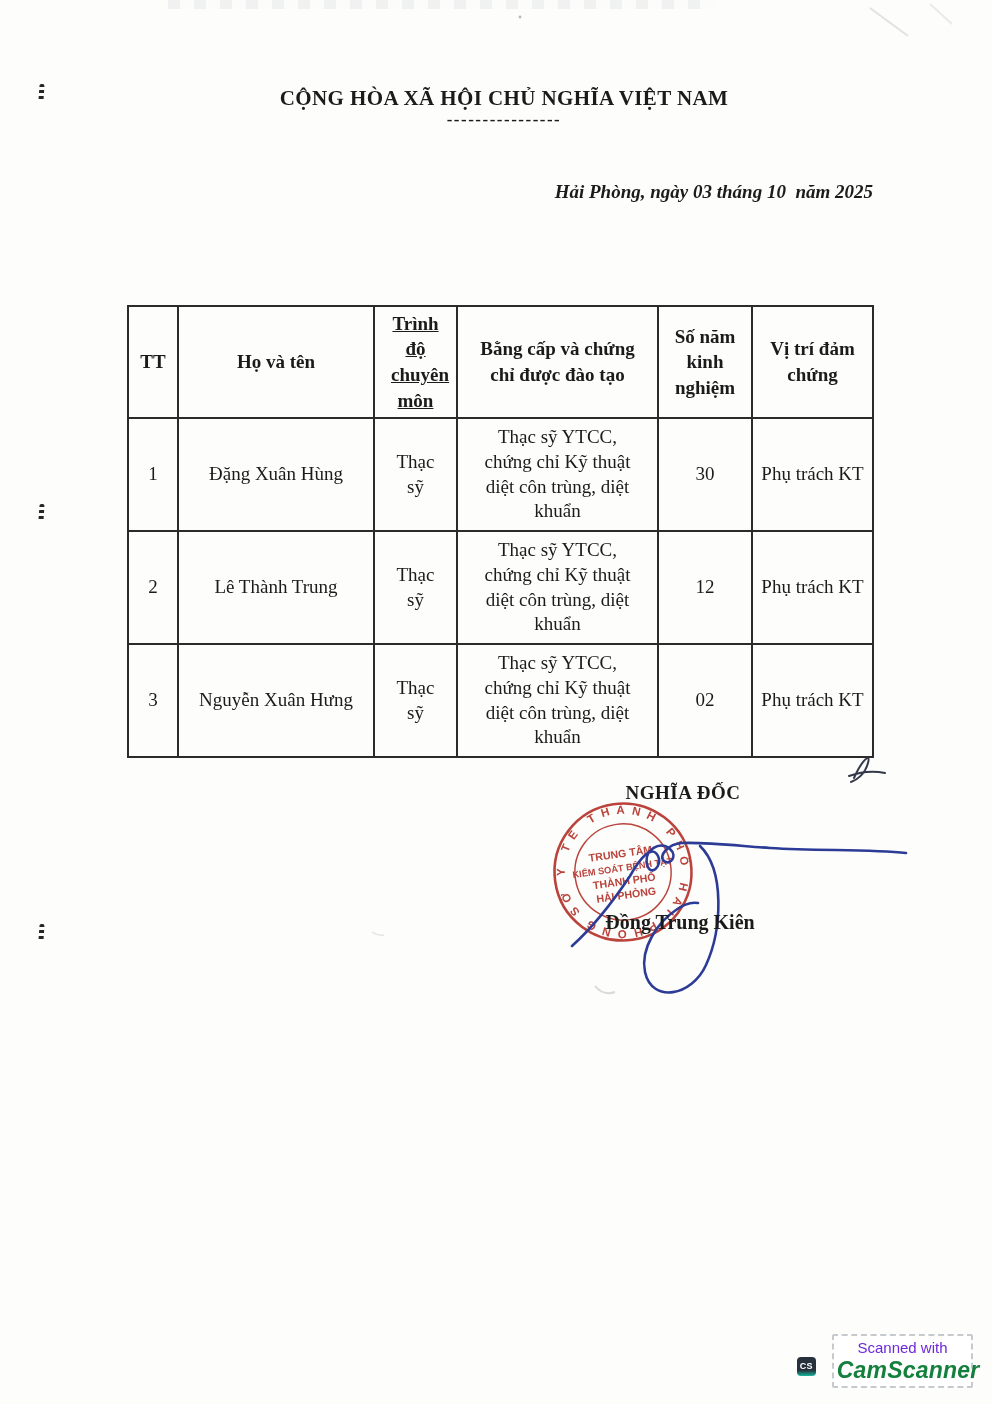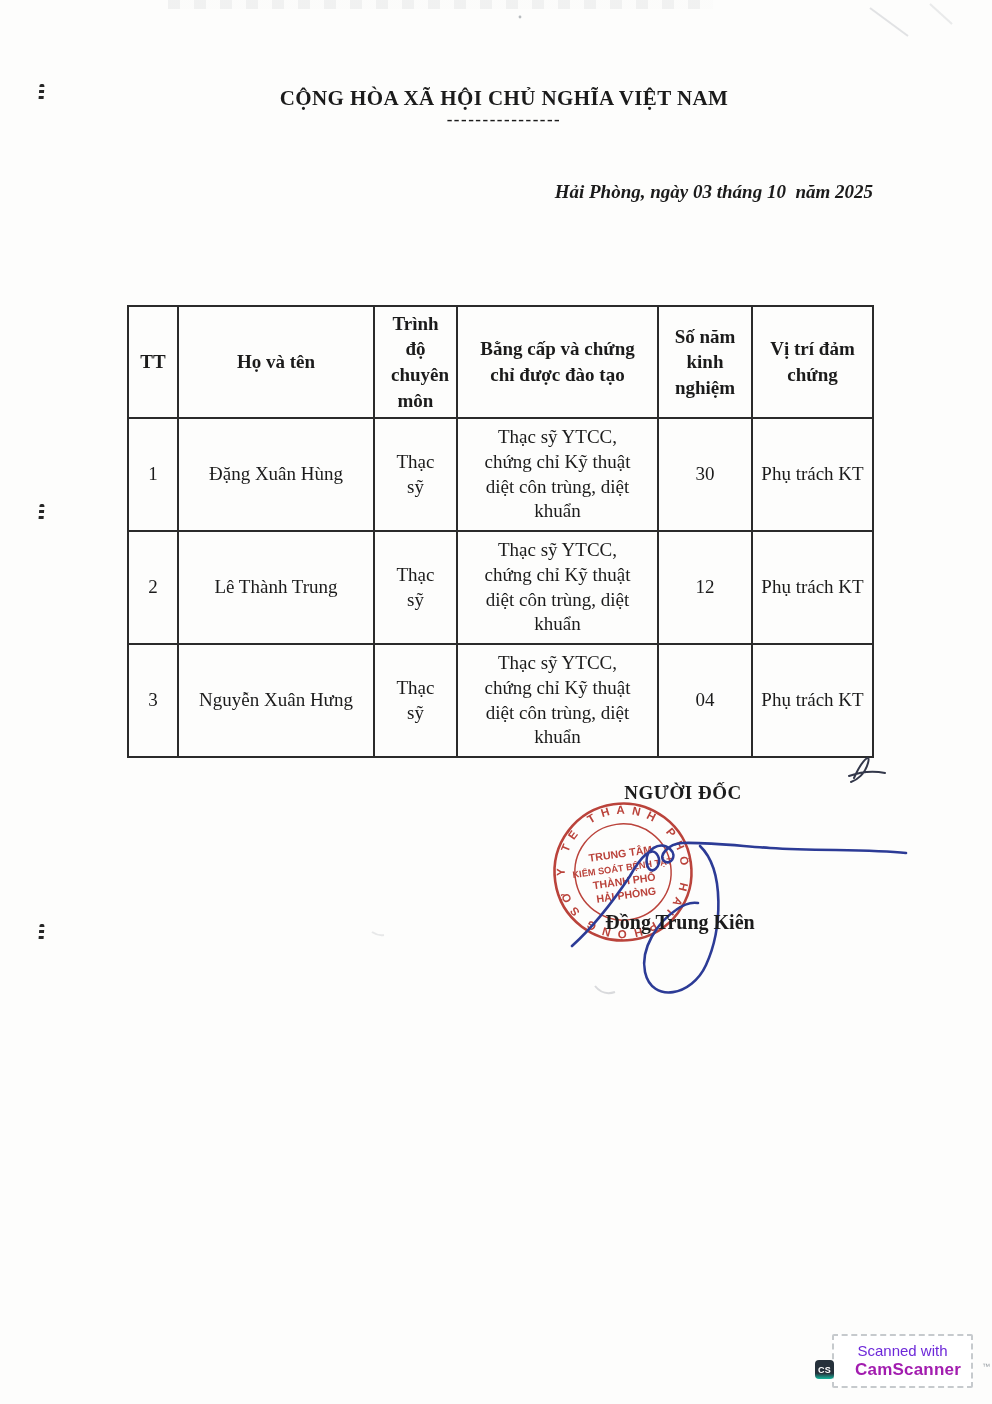--- a/index.html
+++ b/index.html
@@ -28,21 +28,21 @@
   
   table.roster{position:absolute;left:127px;top:305px;width:745px;border-collapse:collapse;
     table-layout:fixed;font-size:19px;}
   .roster th,.roster td{border:2px solid #2b2b2b;text-align:center;vertical-align:middle;
     padding:2px 8px;line-height:1.3;font-weight:normal;overflow:hidden;}
   .roster th{font-weight:bold;line-height:1.35;}
   .roster thead tr{height:112px;}
   .roster tbody tr{height:113px;}
   col.c-tt{width:50px;} col.c-name{width:196px;} col.c-level{width:83px;}
   col.c-degree{width:201px;} col.c-years{width:94px;} col.c-role{width:121px;}
-  .roster th.h-level{padding:2px 16px;}
+  .roster th.h-level{padding:2px 16px;text-decoration:underline;}
   .degree-text{display:inline-block;max-width:168px;}
   .narrow-wrap{display:inline-block;max-width:48px;}
   
   .sig-role{position:absolute;left:598px;top:782px;width:170px;text-align:center;
     font-size:19px;font-weight:bold;letter-spacing:.5px;}
   .sig-name{position:absolute;left:565px;top:911px;width:230px;text-align:center;
     font-size:20px;font-weight:bold;}
   .stamp{position:absolute;left:549px;top:798px;width:148px;height:148px;
     transform:rotate(-8deg);opacity:.92;}
   .stamp text{font-family:"Liberation Sans","DejaVu Sans",sans-serif;font-weight:bold;fill:#b5342b;}
@@ -51,21 +51,21 @@
   
   .cs-badge{position:absolute;left:832px;top:1334px;width:141px;height:54px;background:#fff;
     border:2px dashed #c6cacd;border-radius:2px;box-sizing:border-box;
     display:flex;flex-direction:column;align-items:center;justify-content:center;gap:1px;
     font-family:"Liberation Sans","DejaVu Sans",sans-serif;}
   .cs-line1{font-size:15px;color:#6d28d9;}
   .cs-line2{display:flex;gap:21px;}
   .cs-icon{width:19px;height:19px;border-radius:4px;display:flex;align-items:center;justify-content:center;
     background:linear-gradient(180deg,#26313b 0%,#26313b 70%,#15b89e 100%);
     color:#fff;font-size:9px;font-weight:bold;letter-spacing:.2px;}
-  .cs-brand{font-size:17px;font-weight:bold;color:#a21caf;letter-spacing:.2px;}
+  .cs-brand{font-size:23px;font-weight:bold;color:#15803d;letter-spacing:.2px;font-style:italic;}
   .cs-tm{font-size:8px;color:#9aa1a6;align-self:flex-start;margin-top:2px;}
 </style>
 </head>
 <body>
 
 <div class="page">
 
   <div class="scan-strip"></div>
   <svg class="artifact-svg" width="992" height="1404" viewBox="0 0 992 1404">
     <path d="M 870 8 L 908 36" stroke="#cfd1d4" stroke-width="2" fill="none" opacity="0.6"></path>
@@ -120,31 +120,31 @@
         <td><span class="narrow-wrap">Thạc sỹ</span></td>
         <td><span class="degree-text">Thạc sỹ YTCC, chứng chỉ Kỹ thuật diệt côn trùng, diệt khuẩn</span></td>
         <td>12</td>
         <td>Phụ trách KT</td>
       </tr>
       <tr>
         <td>3</td>
         <td>Nguyễn Xuân Hưng</td>
         <td><span class="narrow-wrap">Thạc sỹ</span></td>
         <td><span class="degree-text">Thạc sỹ YTCC, chứng chỉ Kỹ thuật diệt côn trùng, diệt khuẩn</span></td>
-        <td>04</td>
+        <td>02</td>
         <td>Phụ trách KT</td>
       </tr>
     </tbody>
   </table>
 
   <svg class="paraph" width="55" height="40" viewBox="0 0 55 40">
     <path d="M 14 30 C 22 12 31 4 28 15 C 25 26 17 32 11 34 M 9 28 C 20 24 31 22 45 25" stroke="#33384a" stroke-width="2" fill="none" stroke-linecap="round"></path>
   </svg>
 
-  <div class="sig-role">NGƯỜI ĐỐC</div>
+  <div class="sig-role">NGHĨA ĐỐC</div>
 
   <svg class="stamp" viewBox="0 0 160 160">
     <circle cx="80" cy="80" r="74" fill="none" stroke="#b5342b" stroke-width="2.8"></circle>
     <circle cx="80" cy="80" r="52" fill="none" stroke="#b5342b" stroke-width="1.6"></circle>
     <defs>
       <path id="ringPath" d="M 28.4 116.2 A 63 63 0 1 1 131.6 43.8 A 63 63 0 1 1 28.4 116.2"></path>
     </defs>
     <text font-size="12.5">
       <textPath href="#ringPath" startOffset="0" textLength="382" lengthAdjust="spacing">SỞ Y TẾ THÀNH PHỐ HẢI PHÒNG</textPath>
     </text>

